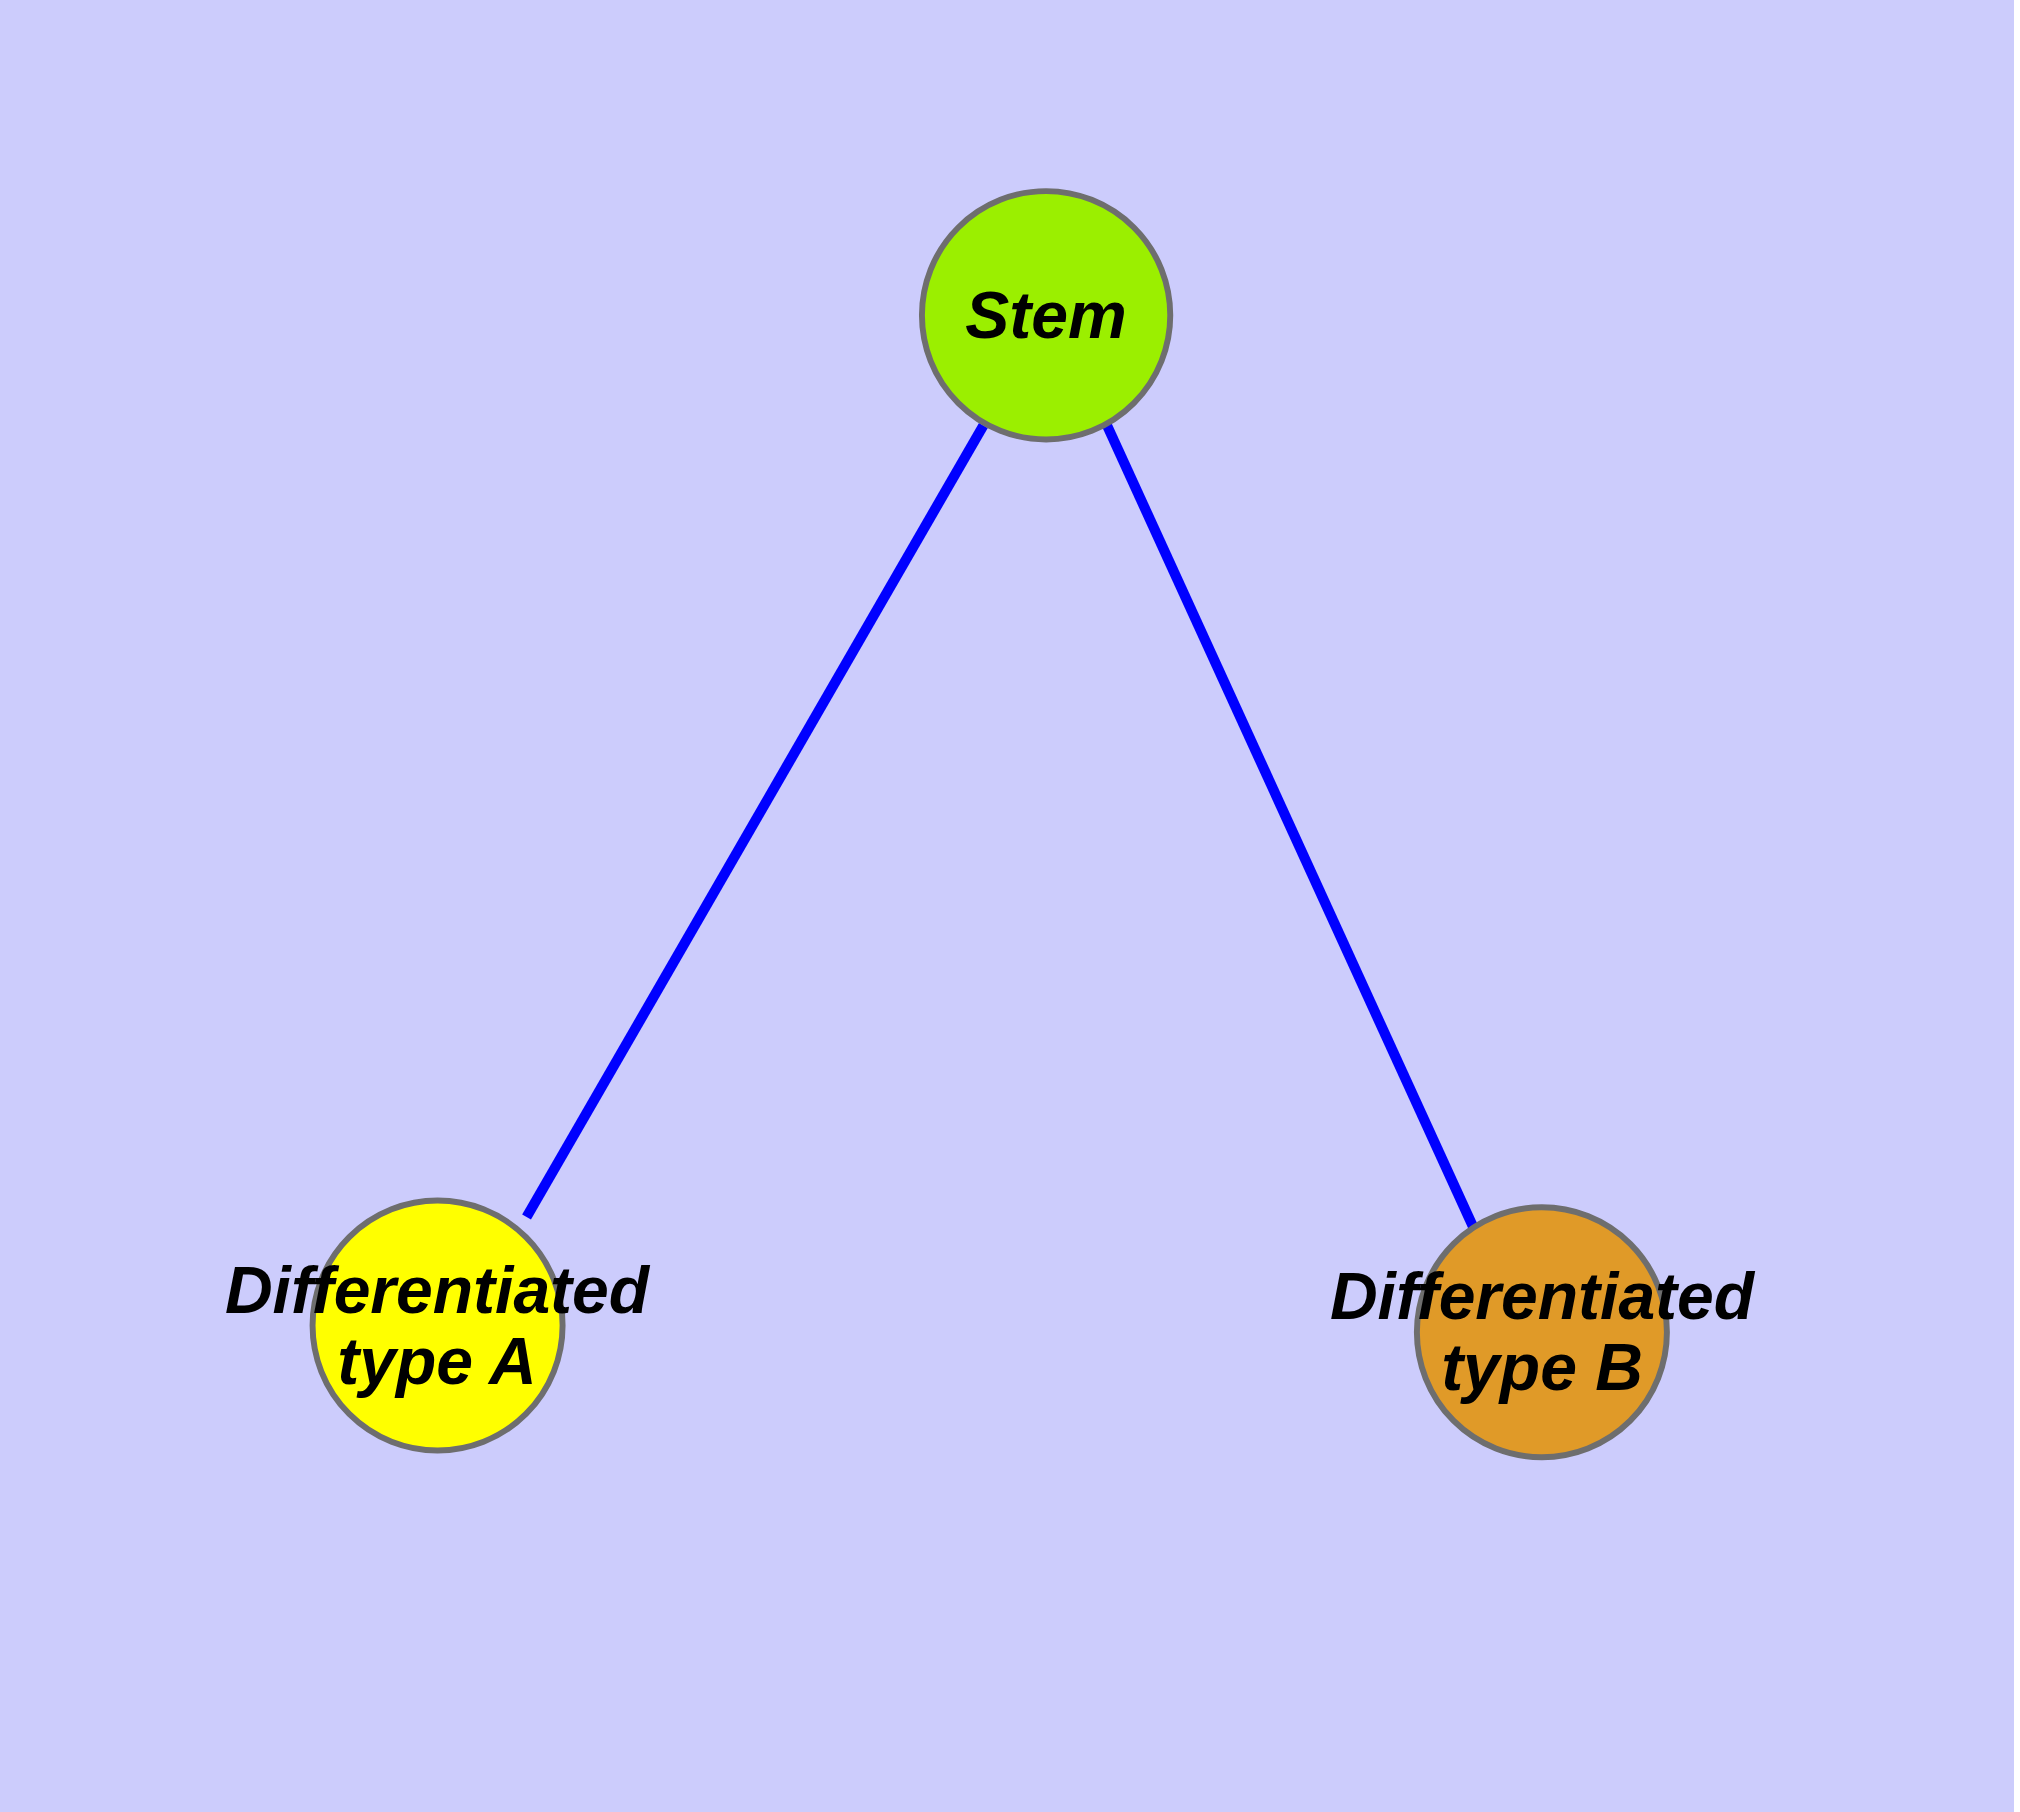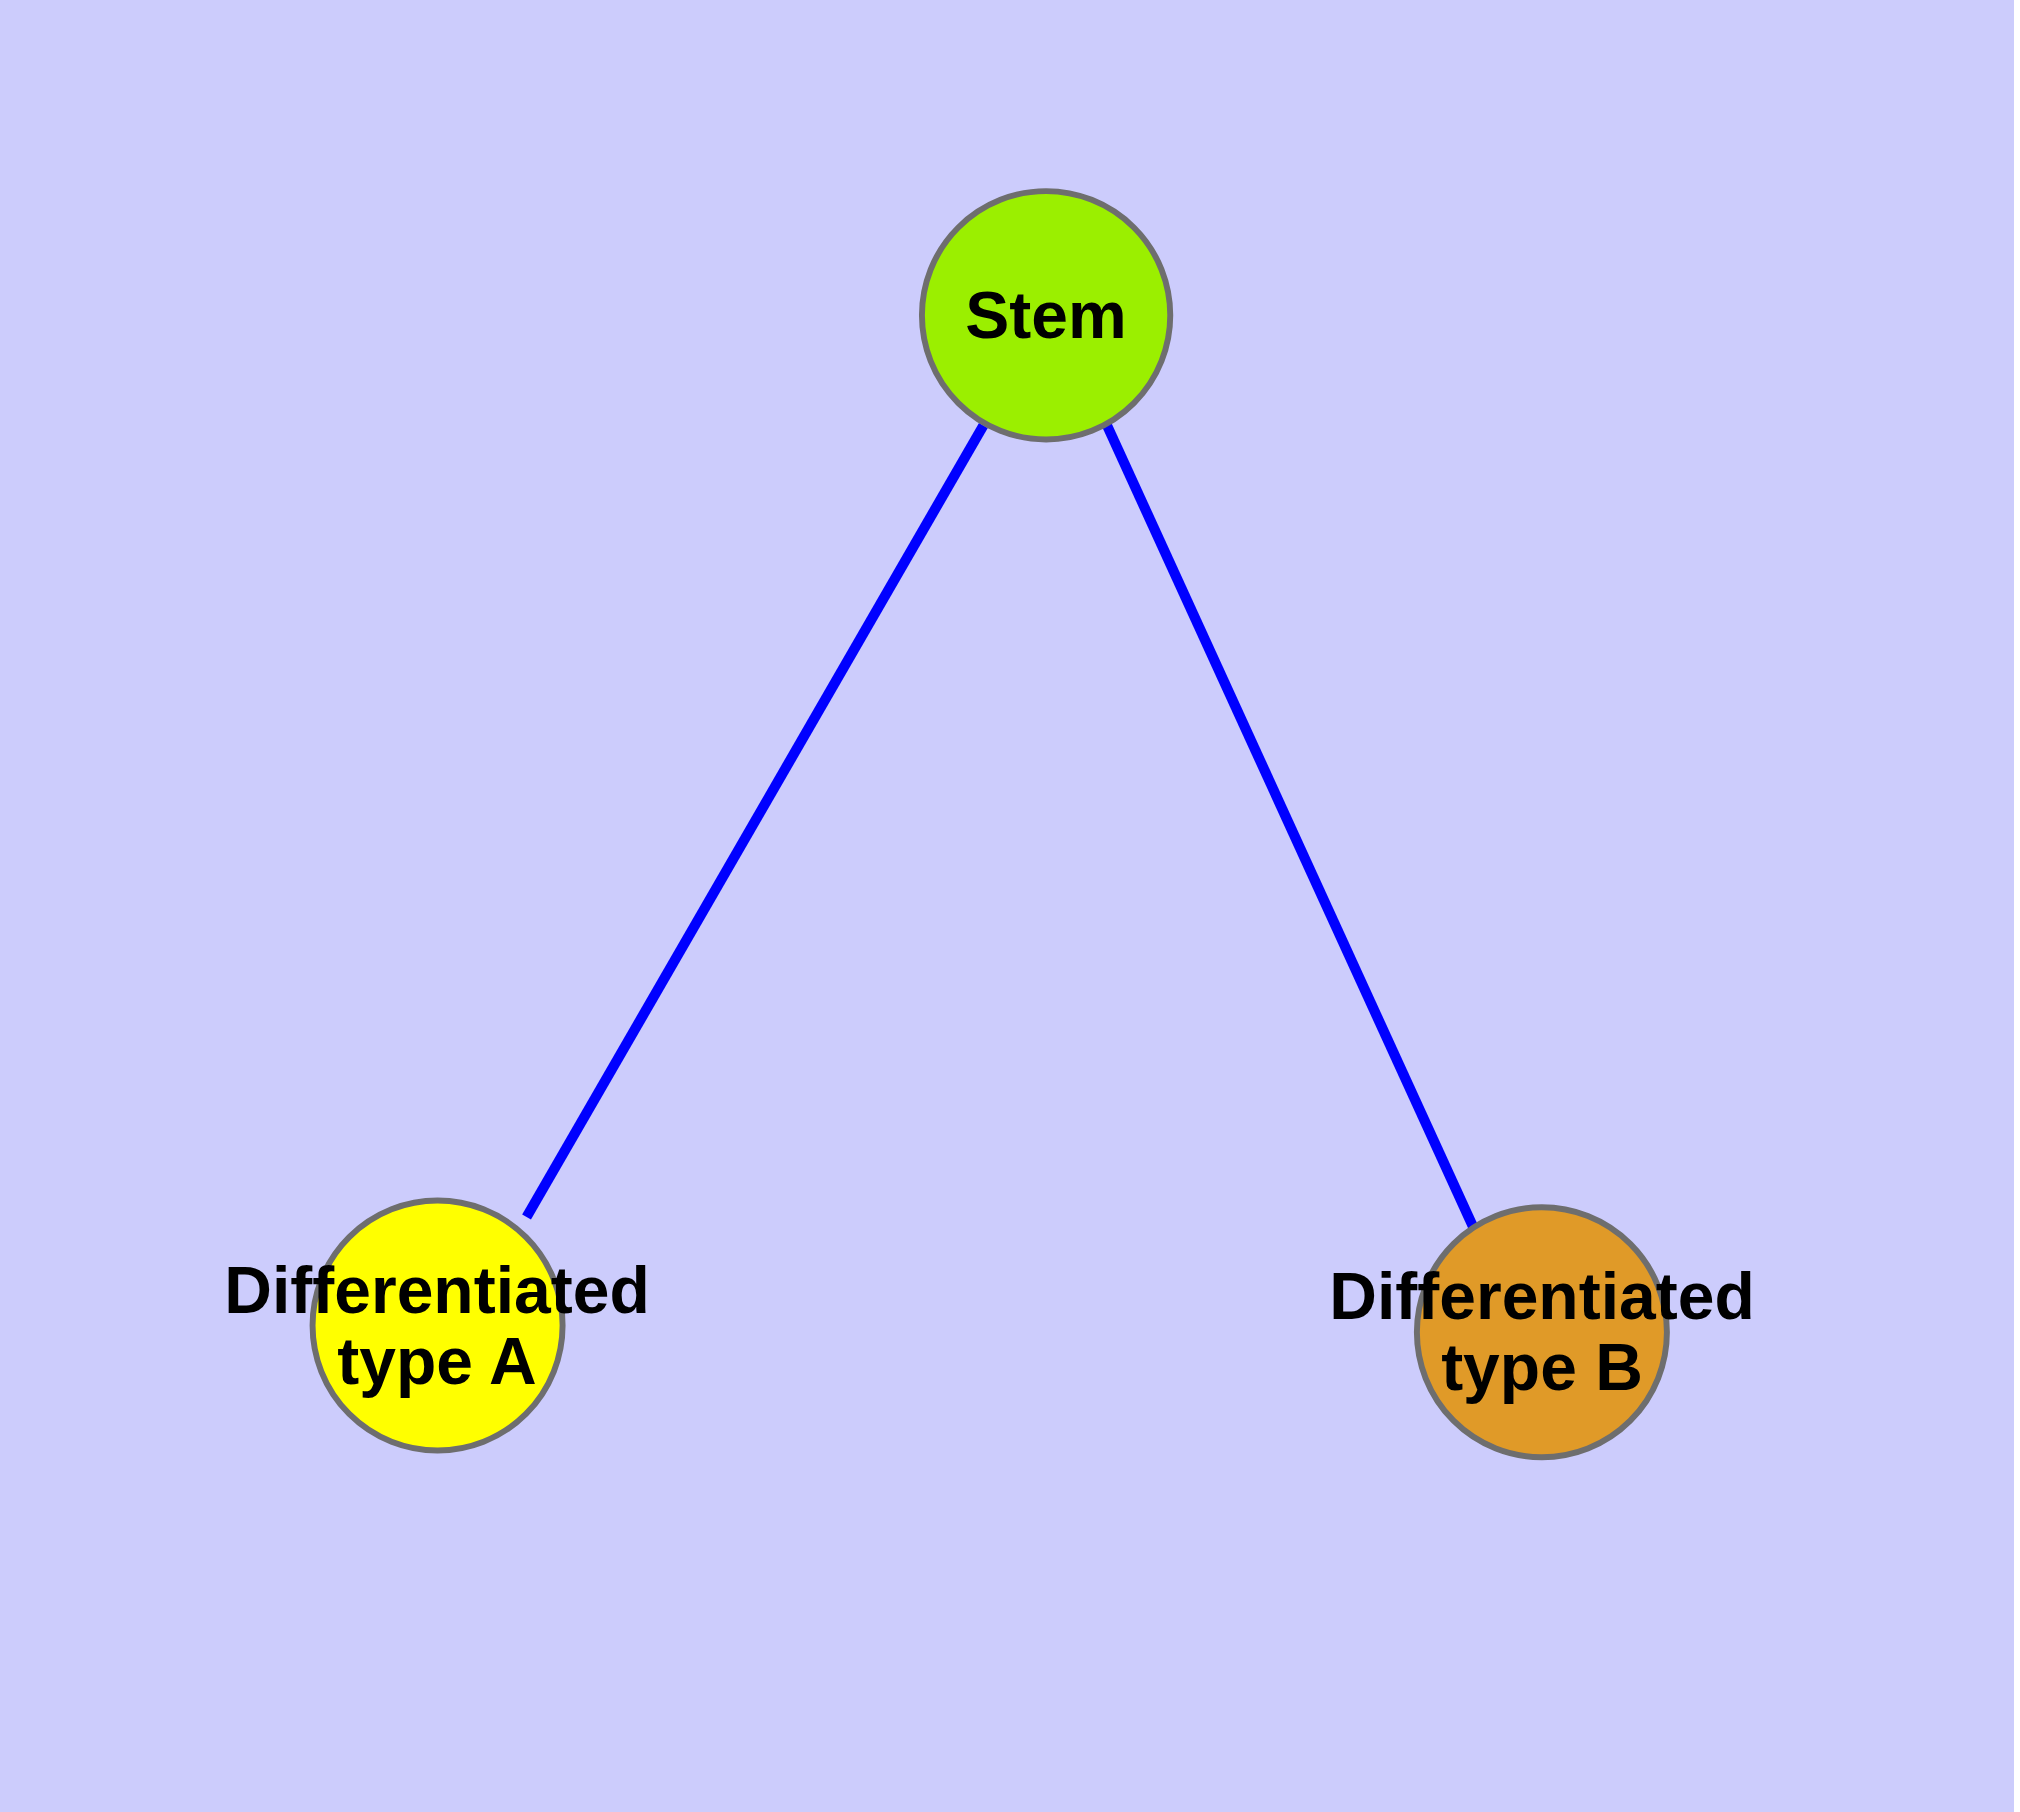--- a/index.html
+++ b/index.html
@@ -12,20 +12,21 @@
     width: 2021px;
     height: 1812px;
     overflow: hidden;
     font-family: "Liberation Sans", sans-serif;
   }
   #canvas {
     position: relative;
     width: 1824px;
     height: 1812px;
     background: #1d4ed8;
+    font-style: italic;
   }
   #plot-bg {
     position: absolute;
     left: 0;
     top: 0;
     width: 2014px;
     height: 1812px;
     background: #ccccfc;
   }
   #graph-svg {

